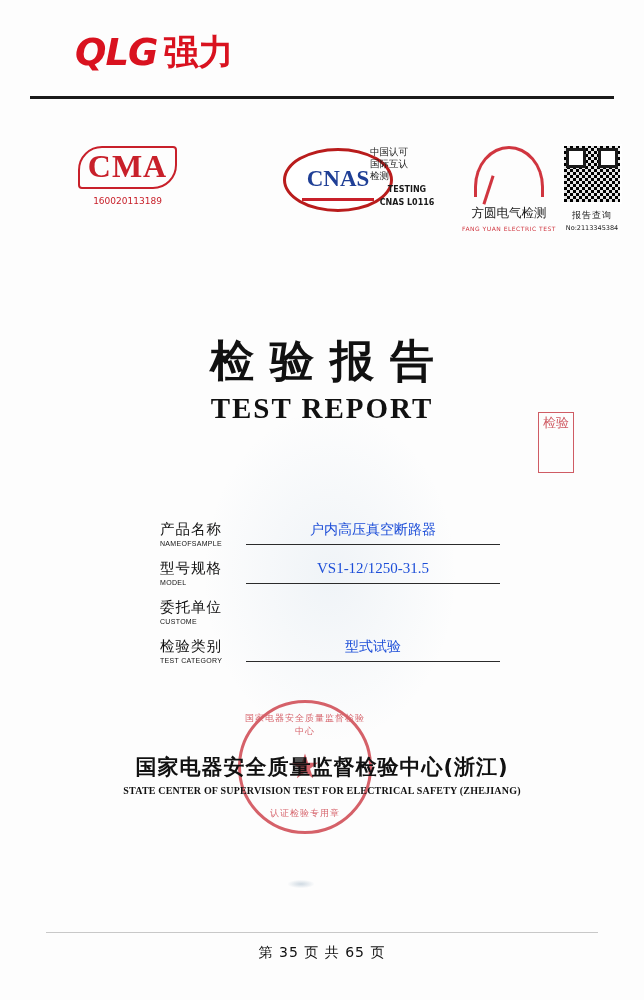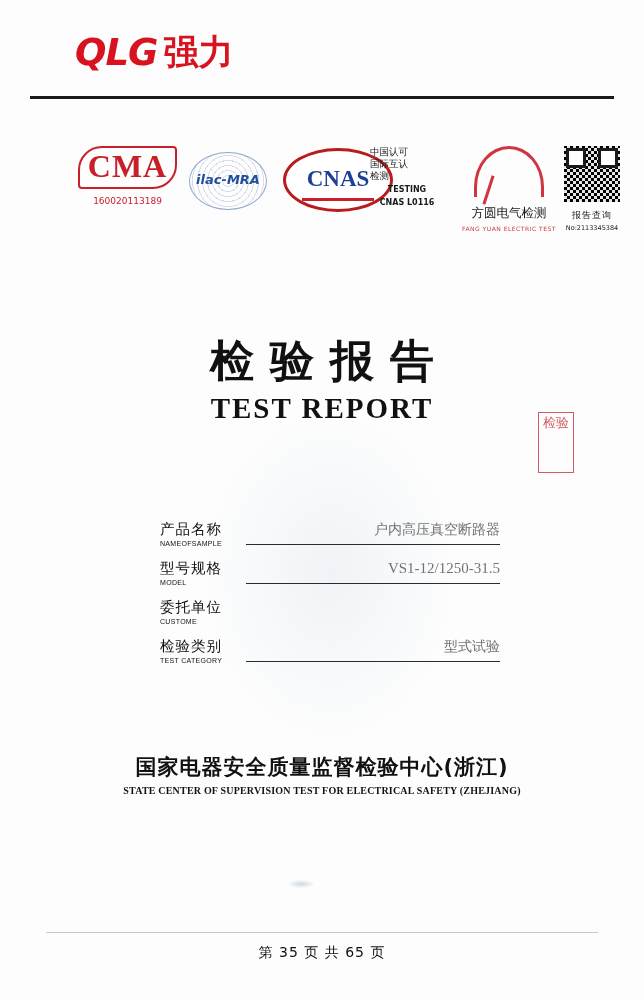--- a/index.html
+++ b/index.html
@@ -307,24 +307,24 @@
     display: block;
     margin-top: 1px;
   }
   .field-value {
     position: absolute;
     left: 86px;
     right: 0;
     top: 1px;
     border-bottom: 1px solid #2b2b2b;
     height: 23px;
-    text-align: right;
+    text-align: center;
     font-family: "DejaVu Sans", sans-serif;
     font-size: 14px;
-    color: #737373;
+    color: #1d4ed8;
   }
   .field-value.latin {
     font-family: "Liberation Serif", serif;
     font-size: 15px;
   }
 
   
   .round-seal {
     position: absolute;
     left: 238px;
@@ -450,25 +450,20 @@
   </div>
   <div class="header-rule"></div>
 
   <div class="certs">
 
     <div class="cert cma">
       <div class="cma-mark">CMA</div>
       <div class="cma-num">160020113189</div>
     </div>
 
-    <div class="cert ilac">
-      <div class="ilac-ring">
-        <div class="ilac-text">ilac-MRA</div>
-      </div>
-    </div>
 
     <div class="cert cnas">
       <div class="cnas-oval">
         <div class="cnas-text">CNAS</div>
         <div class="cnas-bar"></div>
       </div>
     </div>
 
     <div class="cert cnas-cn">
       <div class="cnas-cn-line">中国认可</div>
@@ -527,20 +522,25 @@
     <div class="field-row">
       <div class="field-label">
         <span class="field-label-cn">检验类别</span>
         <span class="field-label-en">TEST CATEGORY</span>
       </div>
       <div class="field-value">型式试验</div>
     </div>
 
   </div>
 
+  <div class="round-seal">
+    <div class="seal-top">国家电器安全质量监督检验中心</div>
+    <div class="star">★</div>
+    <div class="seal-bottom">认证检验专用章</div>
+  </div>
 
   <div class="issuer-cn">国家电器安全质量监督检验中心(浙江)</div>
   <div class="issuer-en">STATE CENTER OF SUPERVISION TEST FOR ELECTRICAL SAFETY (ZHEJIANG)</div>
 
   <div class="smudge"></div>
 
   <div class="footer-rule"></div>
   <div class="footer">第 35 页 共 65 页</div>
 
 </div>

